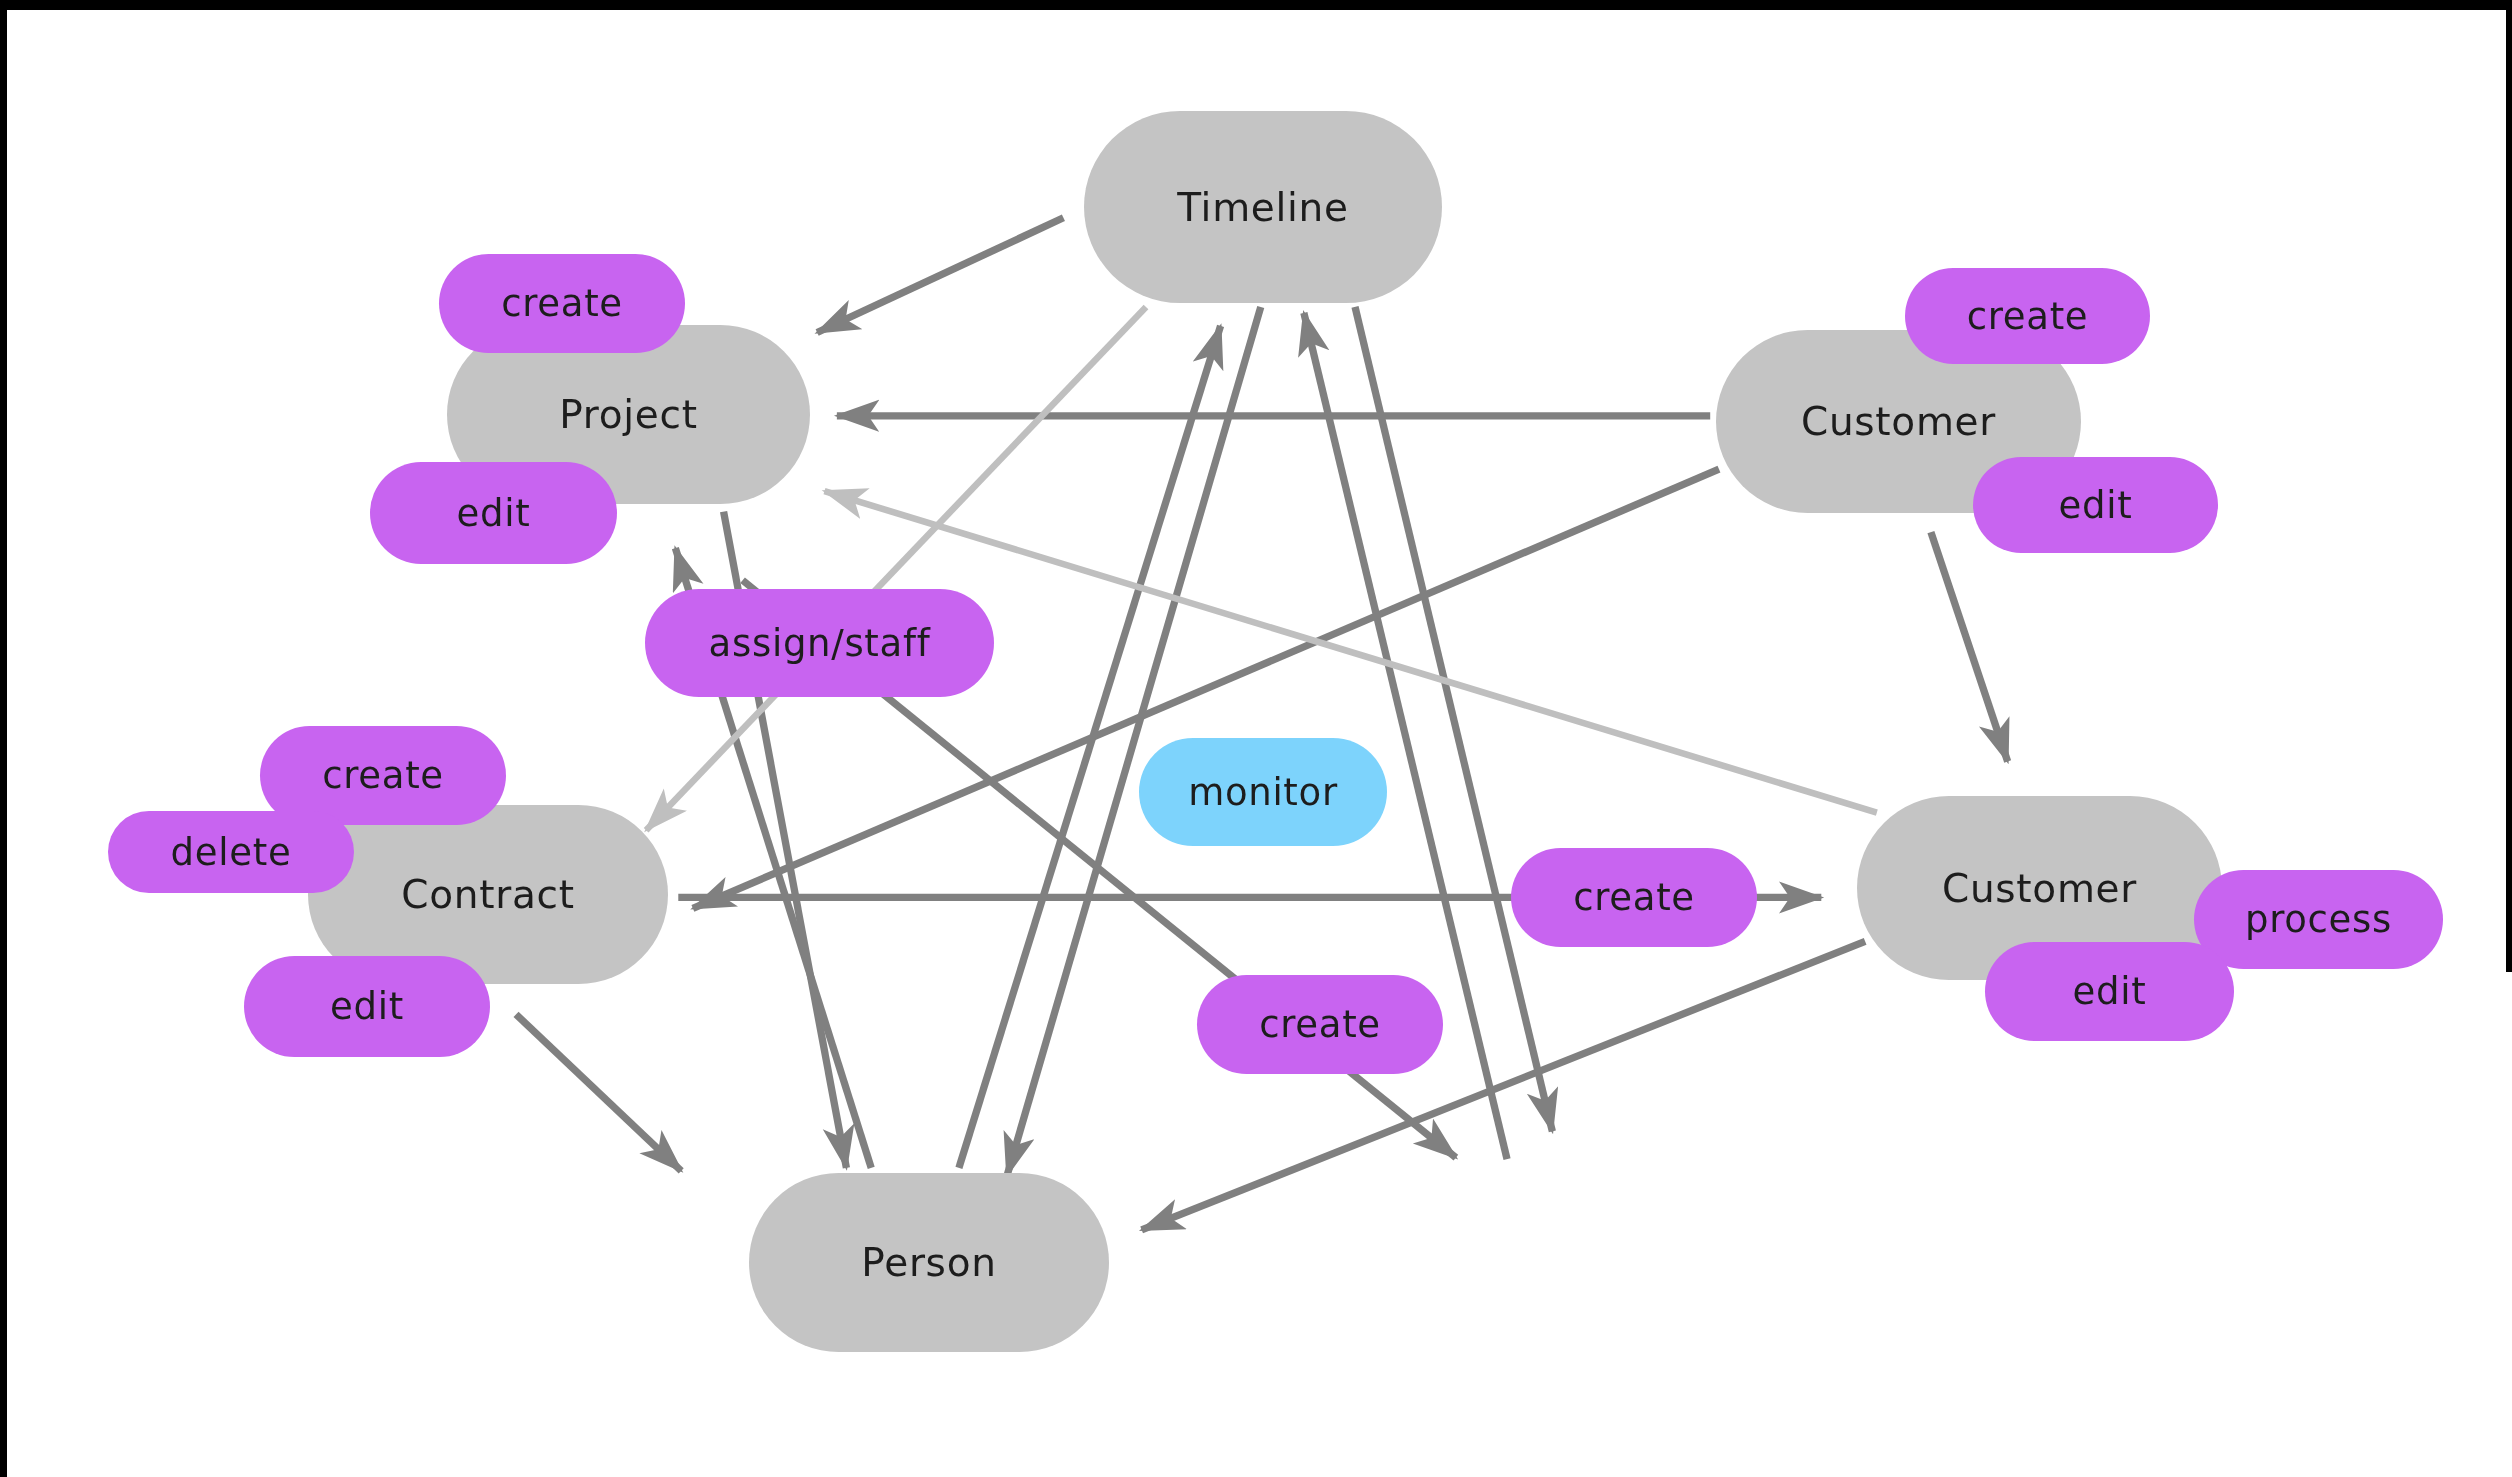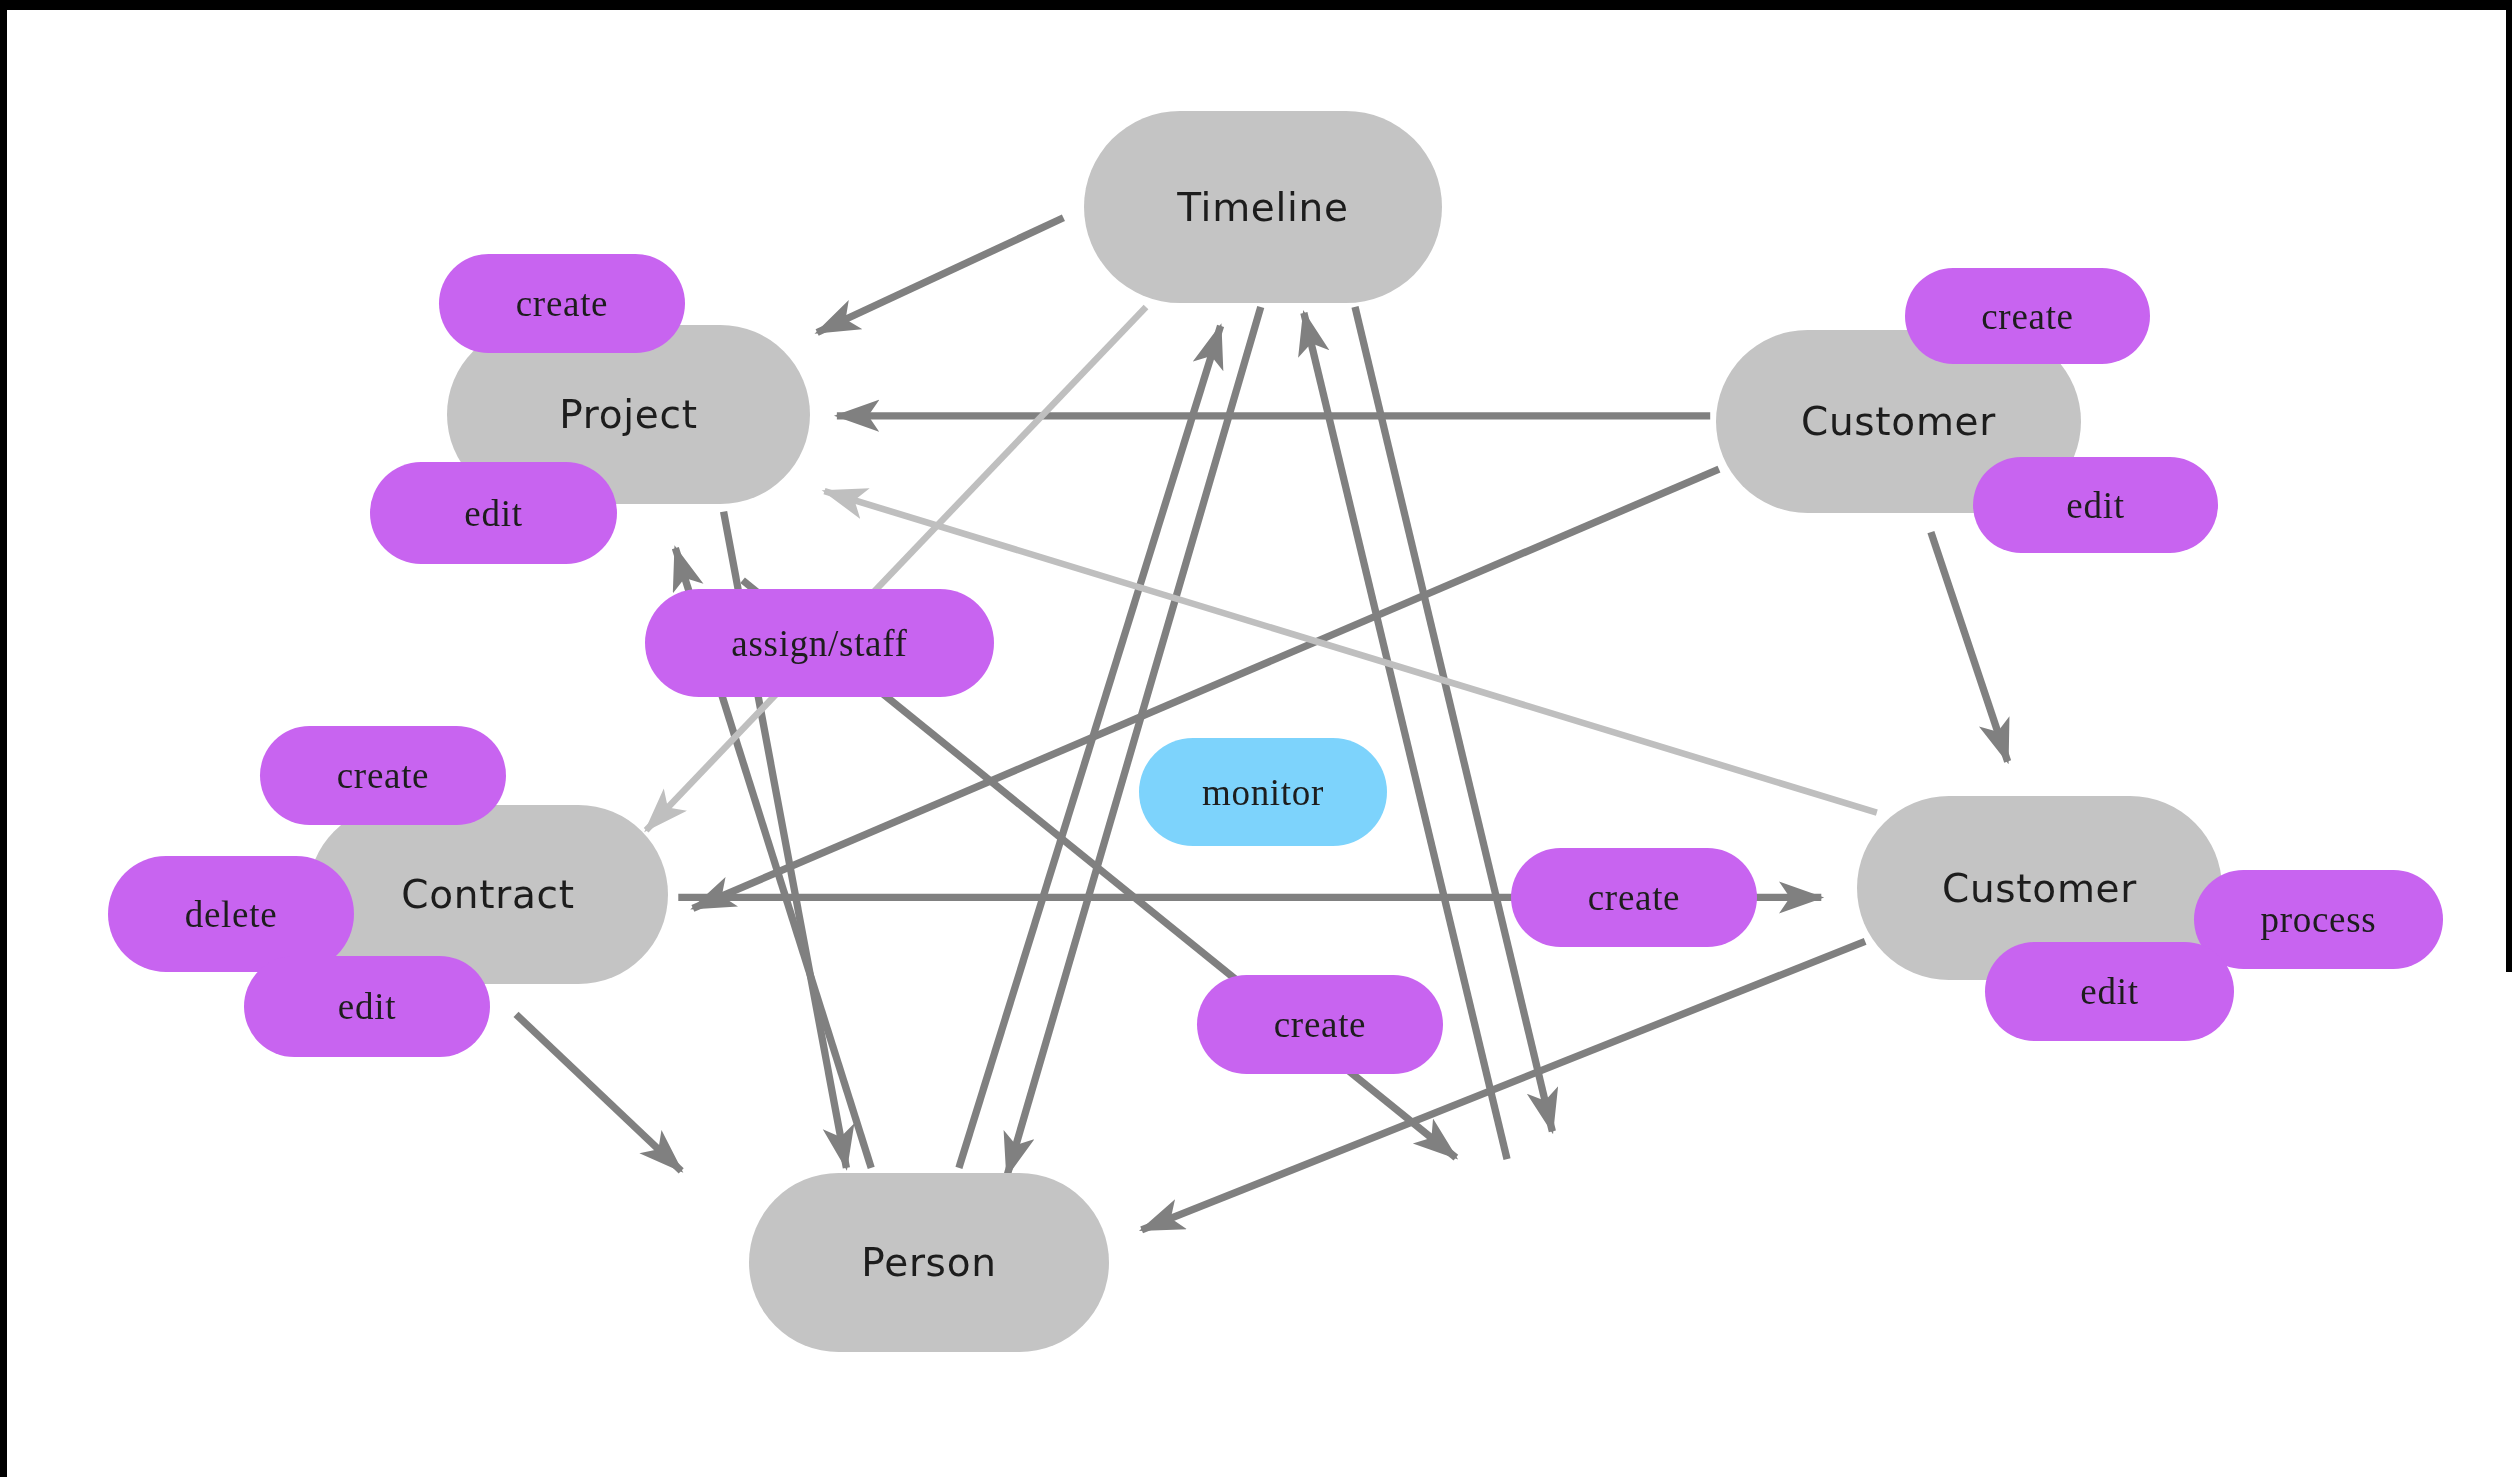--- a/index.html
+++ b/index.html
@@ -20,21 +20,21 @@
     border-radius: 730px;
     display: flex;
     align-items: center;
     justify-content: center;
     color: #1d1d1d;
     letter-spacing: 0.7px;
     white-space: nowrap;
     text-align: right;
   }
   .node   { font-size: 39px; }
-  .action { font-size: 37px; font-family: Liberation Serif, serif; }
+  .action { font-size: 37px; }
   .lbl { pointer-events: none; }
 </style>
 </head>
 <body>
 
 <div id="canvas">
   <svg id="edge-layer" viewBox="0 0 3437 2021" xmlns="http://www.w3.org/2000/svg">
     <defs>
       <marker id="arrow-dark" markerUnits="userSpaceOnUse" markerWidth="66" markerHeight="48" refX="58" refY="22" orient="auto">
         <path d="M0,0 L62,22 L0,44 L15,22 Z" fill="#808080"></path>
@@ -97,21 +97,21 @@
     </div>
     <div class="action" style="left: 645px; top: 589px; width: 349px; height: 108px; background: rgb(200, 100, 240);">
       <span class="lbl">assign/staff</span>
     </div>
     <div class="action" style="left: 1139px; top: 738px; width: 248px; height: 108px; background: #7dd3fc;">
       <span class="lbl">monitor</span>
     </div>
     <div class="action" style="left: 260px; top: 726px; width: 246px; height: 99px; background: rgb(200, 100, 240);">
       <span class="lbl">create</span>
     </div>
-    <div class="action" style="left: 108px; top: 856px; width: 246px; height: 116px; background: rgb(200, 100, 240);">
+    <div class="action" style="left: 108px; top: 811px; width: 246px; height: 82px; background: rgb(200, 100, 240);">
       <span class="lbl">delete</span>
     </div>
     <div class="action" style="left: 244px; top: 956px; width: 246px; height: 101px; background: rgb(200, 100, 240);">
       <span class="lbl">edit</span>
     </div>
     <div class="action" style="left: 1511px; top: 848px; width: 246px; height: 99px; background: rgb(200, 100, 240);">
       <span class="lbl">create</span>
     </div>
     <div class="action" style="left: 2194px; top: 834px; width: 249px; height: 99px; background: rgb(200, 100, 240); margin-top: 36px;">
       <span class="lbl">process</span>

